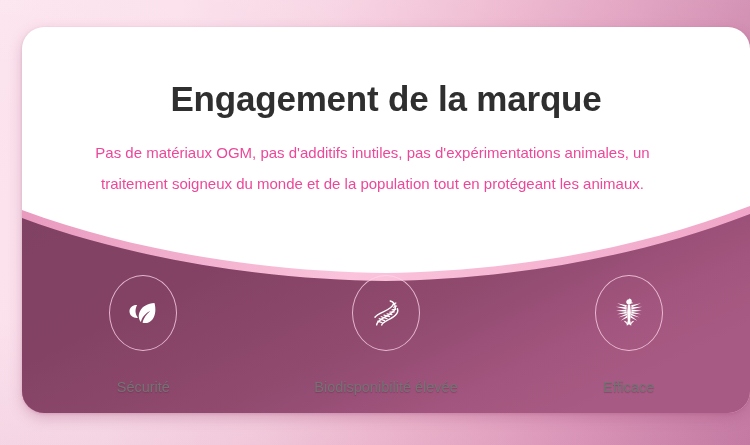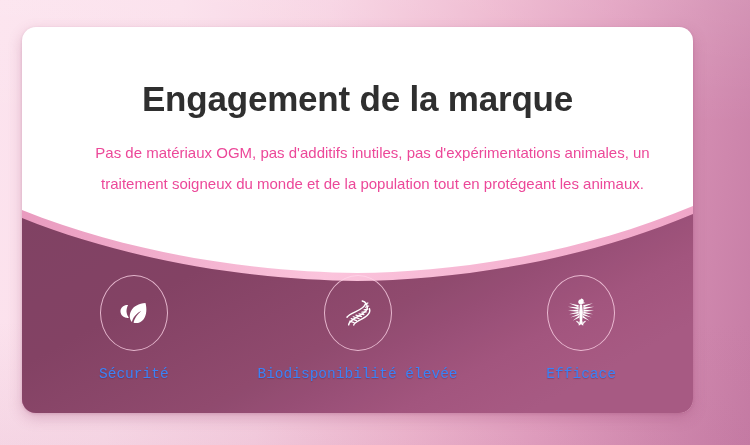--- a/index.html
+++ b/index.html
@@ -39,23 +39,23 @@
         rgba(255,255,255,0.00) 28%,
         rgba(255,255,255,0.00) 72%,
         rgba(185,110,150,0.10) 100%);
   }
 
   
   .card {
     position: absolute;
     left: 22px;
     top: 27px;
-    width: 671px;
+    width: 728px;
     height: 386px;
-    border-radius: 14px;
+    border-radius: 22px;
     overflow: hidden;
     background: #ffffff;
     box-shadow: 0 5px 14px rgba(150, 70, 110, 0.28),
                 0 1px 3px rgba(150, 70, 110, 0.20);
     z-index: 2;
   }
 
   
 
   
@@ -129,26 +129,25 @@
     border-radius: 50%;
     display: flex;
     align-items: center;
     justify-content: center;
     box-sizing: border-box;
   }
   .icon-disc svg {
     display: block;
   }
   .icon-label {
-    margin-top: 15px;
+    margin-top: 28px;
     font-size: 14.5px;
-    color: #3b82f6;
+    color: #737373;
     white-space: nowrap;
     text-shadow: 0 1px 1px rgba(90, 35, 65, 0.35);
-    font-family: Liberation Mono, monospace;
   }
 </style>
 </head>
 <body>
 
 <div id="stage">
 
   <div class="card">
 
     <div class="wave-plum">

